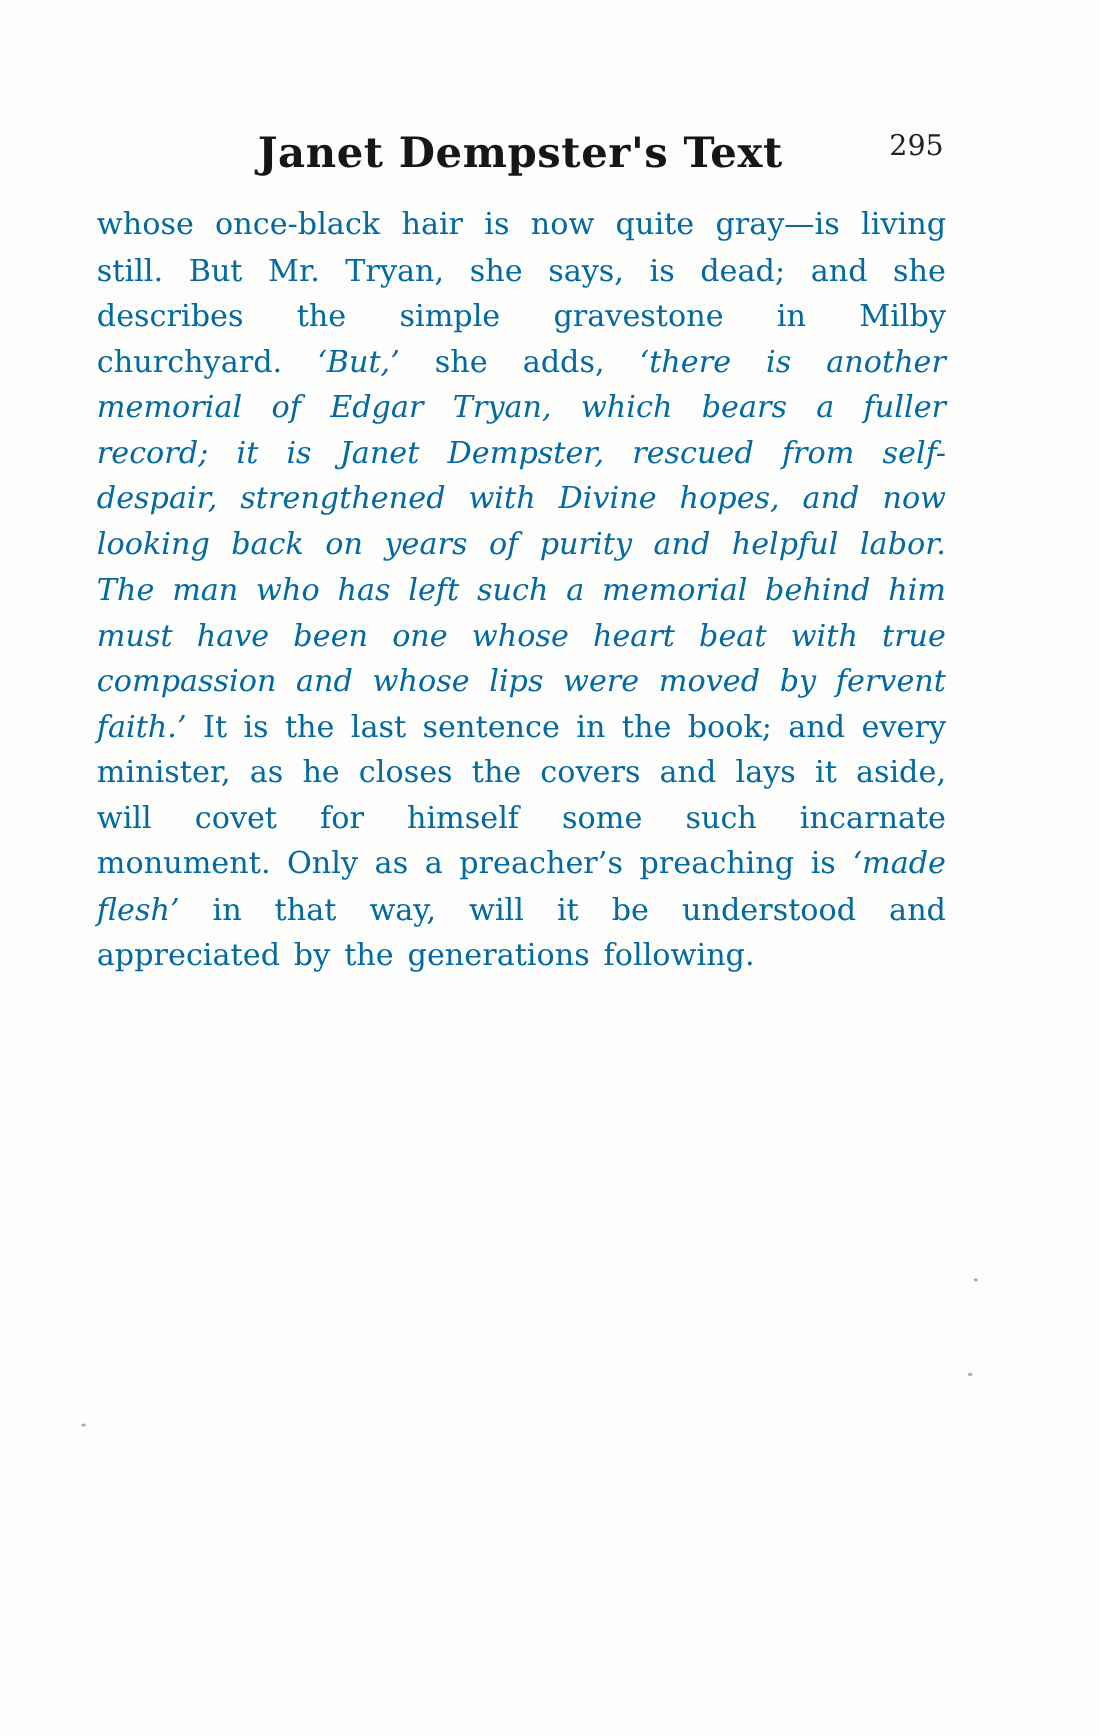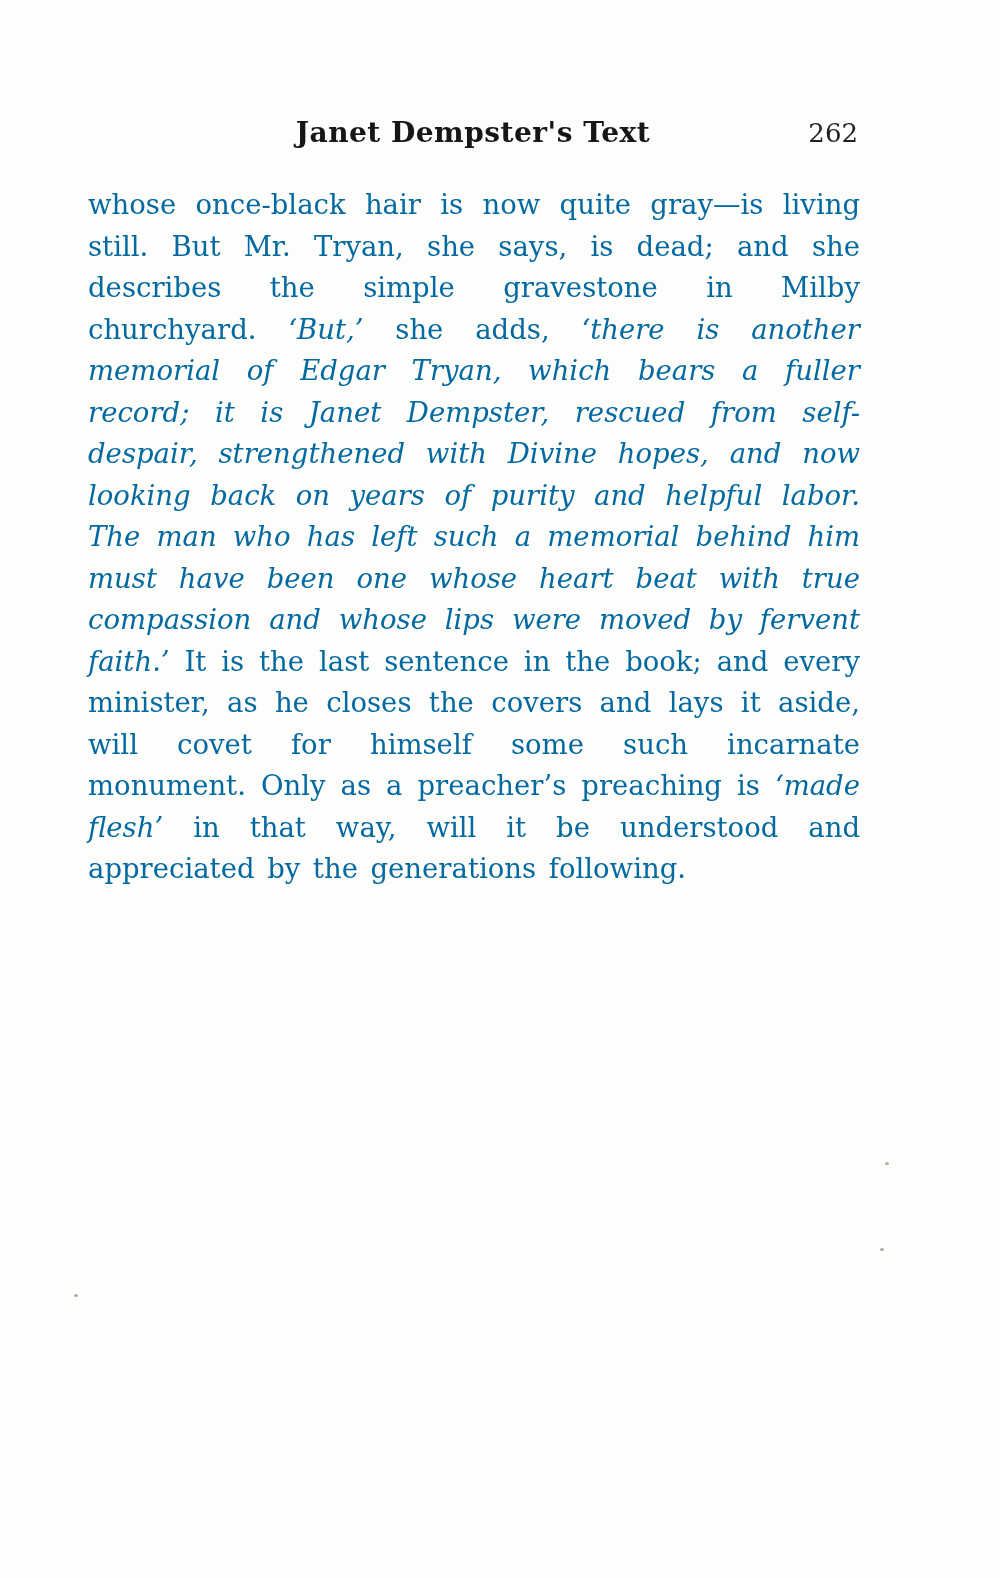--- a/index.html
+++ b/index.html
@@ -22,21 +22,21 @@
     top: 116px;
     left: 88px;
     width: 770px;
     height: 36px;
   }
   .page-title {
     position: absolute;
     left: 0;
     right: 0;
     text-align: center;
-    font-size: 28px;
+    font-size: 38px;
     font-weight: bold;
     letter-spacing: 0.5px;
     color: #161616;
     white-space: nowrap;
   }
   .page-number {
     position: absolute;
     right: 0;
     top: 2px;
     font-size: 26px;
@@ -72,21 +72,21 @@
   .speck.s2 { left: 880px; top: 1248px; width: 4px; height: 3px; }
   .speck.s3 { left: 74px;  top: 1294px; width: 4px; height: 3px; }
 </style>
 </head>
 <body>
 
 <div class="page">
 
   <div class="running-header">
     <div class="page-title">Janet Dempster's Text</div>
-    <div class="page-number">262</div>
+    <div class="page-number">295</div>
   </div>
 
   <div class="body-block">
     <p class="body-paragraph"><span class="roman">whose once-black hair is now quite gray—is living still.  But Mr. Tryan, she says, is dead; and she describes the simple gravestone in Milby churchyard.  </span><span class="italic">‘But,’</span><span class="roman"> she adds, </span><span class="italic">‘there is another memorial of Edgar Tryan, which bears a fuller record; it is Janet Dempster, rescued from self-despair, strengthened with Divine hopes, and now looking back on years of purity and helpful labor.  The man who has left such a memorial behind him must have been one whose heart beat with true compassion and whose lips were moved by fervent faith.’</span><span class="roman">  It is the last sentence in the book; and every minister, as he closes the covers and lays it aside, will covet for himself some such incarnate monument.  Only as a preacher’s preaching is </span><span class="italic">‘made flesh’</span><span class="roman"> in that way, will it be understood and appreciated by the generations following.</span></p>
   </div>
 
   <span class="speck s1"></span>
   <span class="speck s2"></span>
   <span class="speck s3"></span>
 

